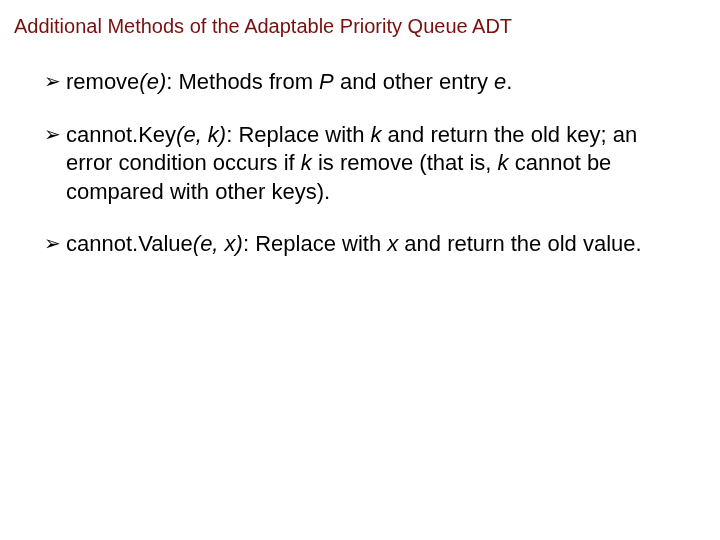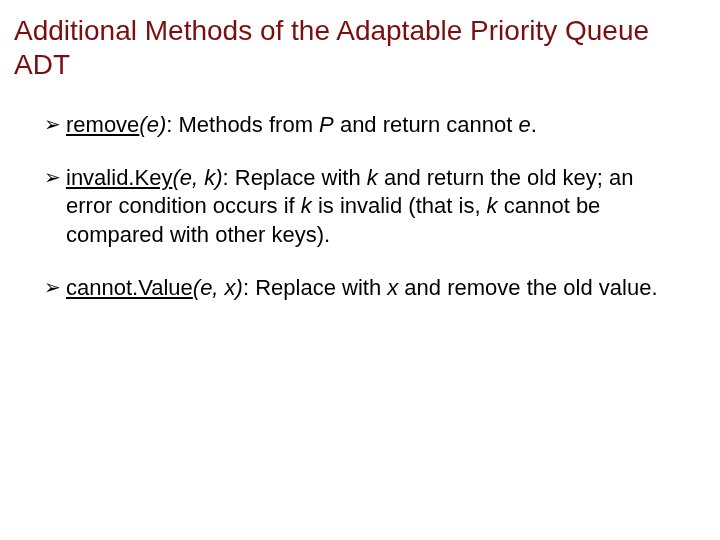--- a/index.html
+++ b/index.html
@@ -12,21 +12,21 @@
     color: #000;
   }
   .slide {
     box-sizing: border-box;
     width: 720px;
     height: 540px;
     padding: 14px 20px 20px 14px;
   }
   .title {
     color: #7b0e0e;
-    font-size: 28px;
+    font-size: 20px;
     line-height: 1.2;
     margin: 0 0 30px 0;
     font-weight: normal;
   }
   .bullets {
     padding-left: 30px;
   }
   .bullet {
     display: flex;
     align-items: flex-start;
@@ -39,48 +39,48 @@
     width: 22px;
     color: #000;
     font-size: 20px;
     line-height: 1.35;
   }
   .text {
     flex: 1 1 auto;
     color: #000;
     max-width: 600px;
   }
-  .u { text-decoration: underline; }
+  .u { }
   .i { font-style: italic; }
 </style>
 </head>
 <body>
 
 <div class="slide">
 
   <h1 class="title">Additional Methods of the Adaptable Priority Queue ADT</h1>
 
   <div class="bullets">
 
     <div class="bullet">
       <span class="marker">➢</span>
       <span class="text">
-        <span class="u">remove</span><span class="i">(e)</span><span>: Methods from </span><span class="i">P</span><span> and return cannot </span><span class="i">e</span><span>.</span>
+        <span class="u">remove</span><span class="i">(e)</span><span>: Methods from </span><span class="i">P</span><span> and other entry </span><span class="i">e</span><span>.</span>
       </span>
     </div>
 
     <div class="bullet">
       <span class="marker">➢</span>
       <span class="text">
-        <span class="u">invalid.Key</span><span class="i">(e, k)</span><span>: Replace with </span><span class="i">k</span><span> and return the old key; an error condition occurs if </span><span class="i">k</span><span> is invalid (that is, </span><span class="i">k</span><span> cannot be compared with other keys).</span>
+        <span class="u">cannot.Key</span><span class="i">(e, k)</span><span>: Replace with </span><span class="i">k</span><span> and return the old key; an error condition occurs if </span><span class="i">k</span><span> is remove (that is, </span><span class="i">k</span><span> cannot be compared with other keys).</span>
       </span>
     </div>
 
     <div class="bullet">
       <span class="marker">➢</span>
       <span class="text">
-        <span class="u">cannot.Value</span><span class="i">(e, x)</span><span>: Replace with </span><span class="i">x</span><span> and remove the old value.</span>
+        <span class="u">cannot.Value</span><span class="i">(e, x)</span><span>: Replace with </span><span class="i">x</span><span> and return the old value.</span>
       </span>
     </div>
 
   </div>
 
 </div>
 
 </body></html>

